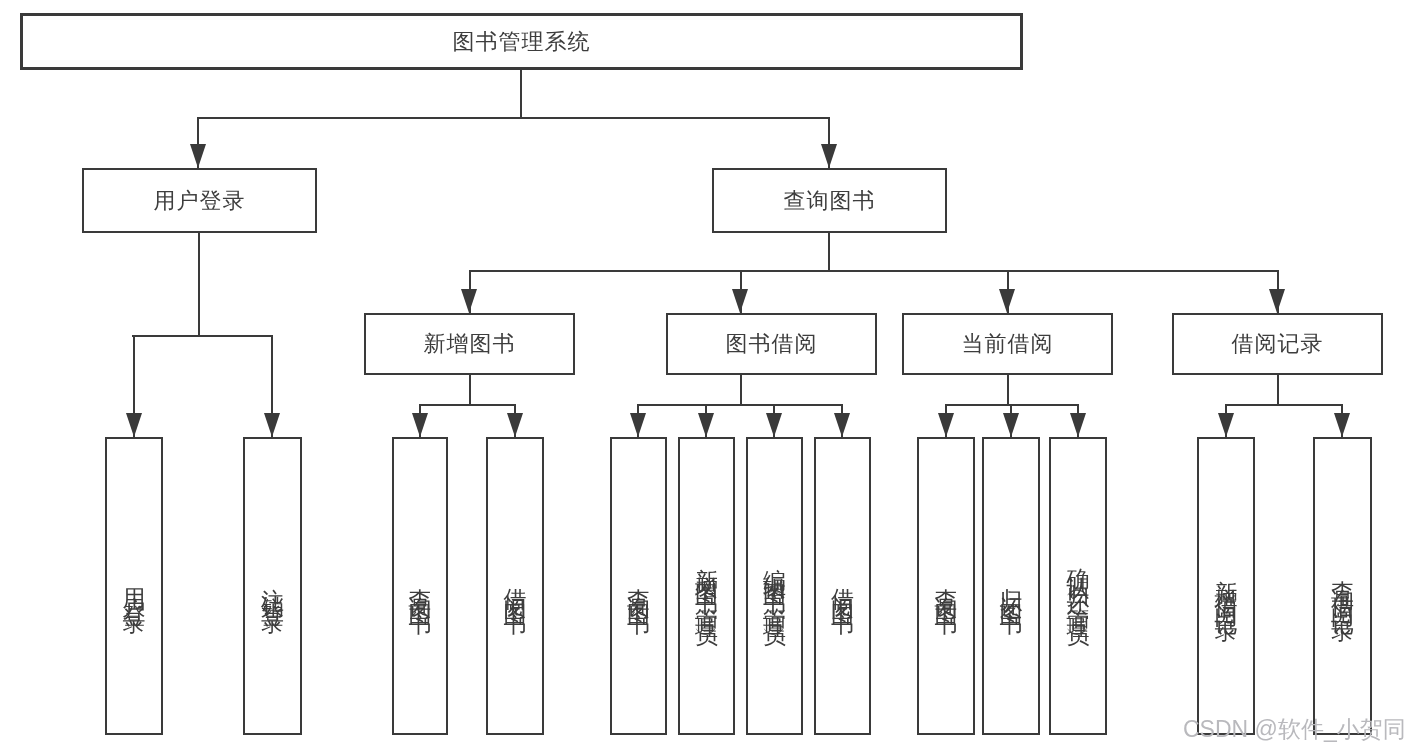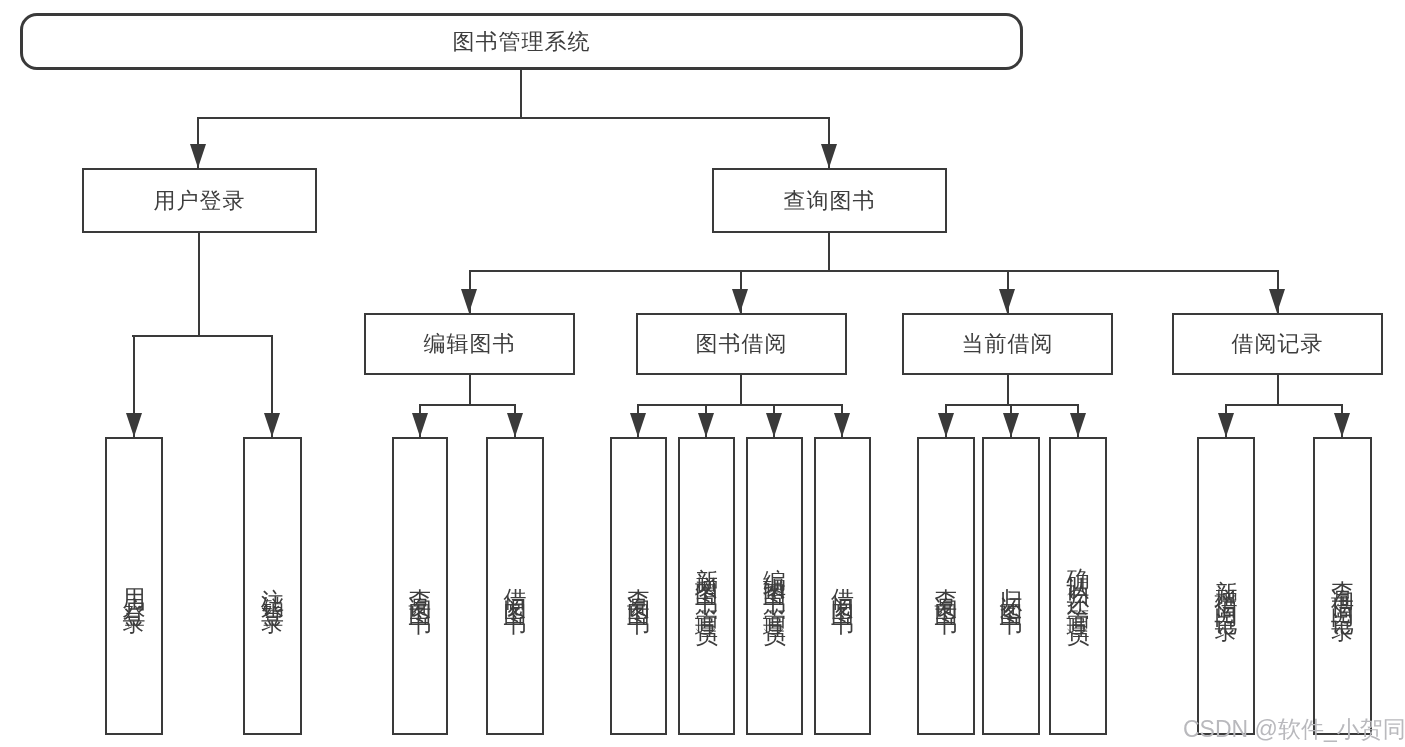--- a/index.html
+++ b/index.html
@@ -74,21 +74,21 @@
     color: #b9b9bd;
     white-space: nowrap;
     z-index: 10;
   }
 </style>
 </head>
 <body>
 
 <div id="canvas">
 
-  <div class="hbox root-box" style="left:20px; top:13px; width:1003px; height:57px;border-radius:17px;">
+  <div class="hbox root-box" style="left:20px; top:13px; width:1003px; height:57px;">
     <span>图书管理系统</span>
   </div>
 
   <div class="ln v" style="left:520px; top:69px;  height:49px;"></div>
   <div class="ln h" style="left:197px; top:117px; width:633px;"></div>
   <div class="ln v" style="left:197px; top:117px; height:51px;"></div>
   <div class="arr" style="left:190px; top:144px;"></div>
   <div class="ln v" style="left:828px; top:117px; height:51px;"></div>
   <div class="arr" style="left:821px; top:144px;"></div>
 
@@ -118,23 +118,23 @@
   <div class="ln v" style="left:469px;  top:270px; height:43px;"></div>
   <div class="arr" style="left:461px;  top:289px;"></div>
   <div class="ln v" style="left:740px;  top:270px; height:43px;"></div>
   <div class="arr" style="left:732px;  top:289px;"></div>
   <div class="ln v" style="left:1007px; top:270px; height:43px;"></div>
   <div class="arr" style="left:999px;  top:289px;"></div>
   <div class="ln v" style="left:1277px; top:270px; height:43px;"></div>
   <div class="arr" style="left:1269px; top:289px;"></div>
 
   <div class="hbox" style="left:364px;  top:313px; width:211px; height:62px;">
-    <span>编辑图书</span>
-  </div>
-  <div class="hbox" style="left:636px;  top:313px; width:211px; height:62px;">
+    <span>新增图书</span>
+  </div>
+  <div class="hbox" style="left:666px;  top:313px; width:211px; height:62px;">
     <span>图书借阅</span>
   </div>
   <div class="hbox" style="left:902px;  top:313px; width:211px; height:62px;">
     <span>当前借阅</span>
   </div>
   <div class="hbox" style="left:1172px; top:313px; width:211px; height:62px;">
     <span>借阅记录</span>
   </div>
 
   <div class="ln v" style="left:469px; top:374px; height:32px;"></div>

